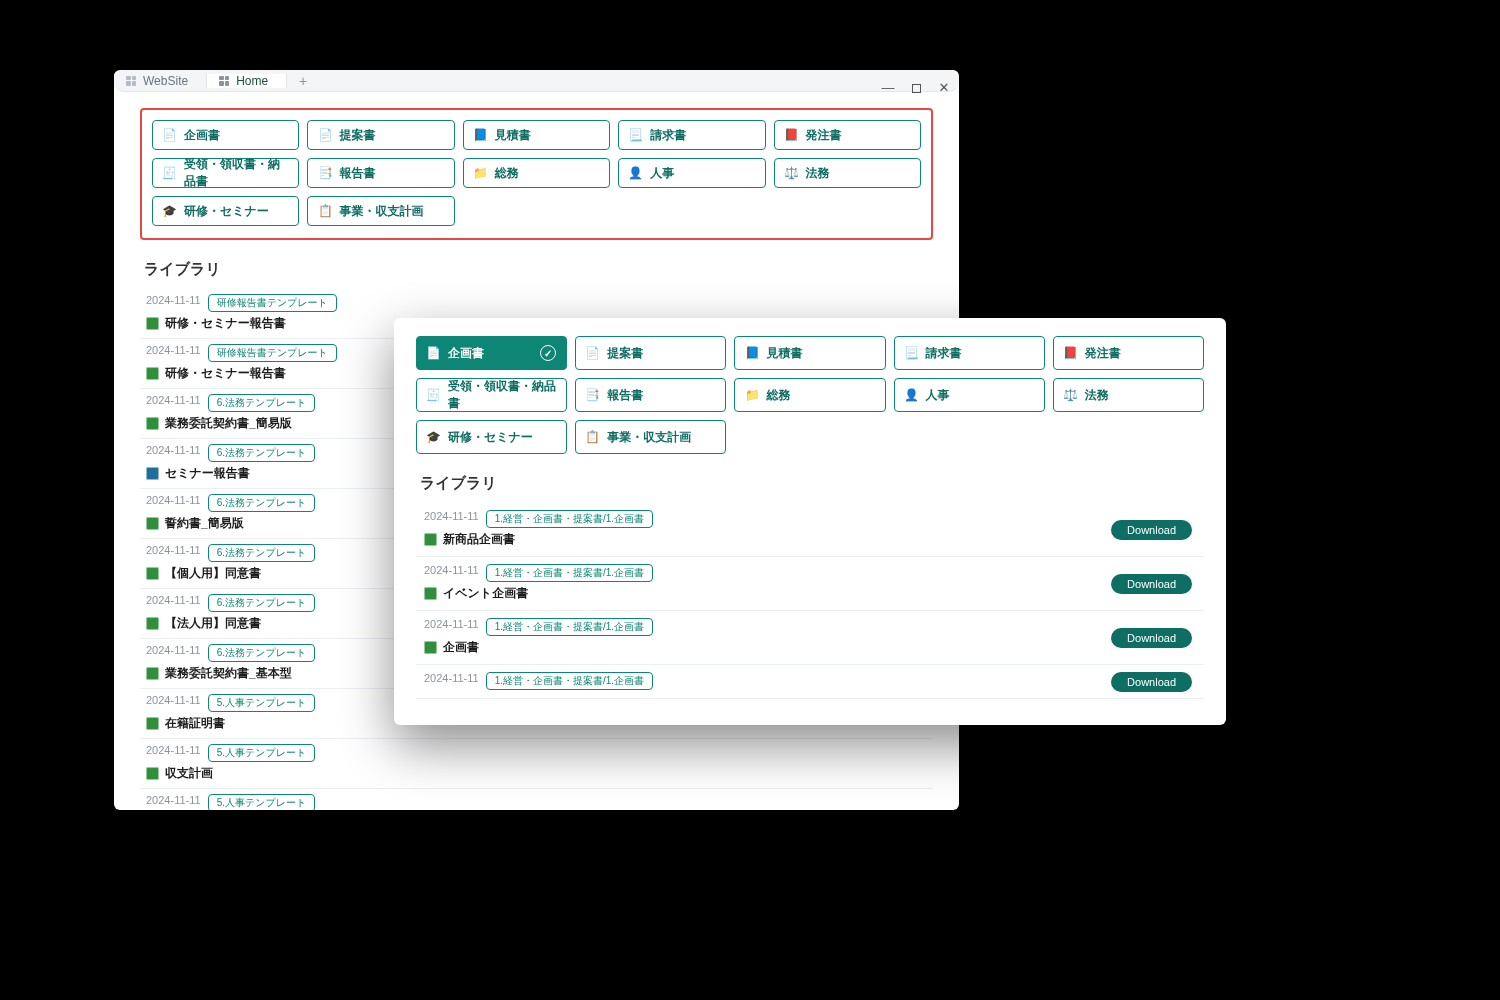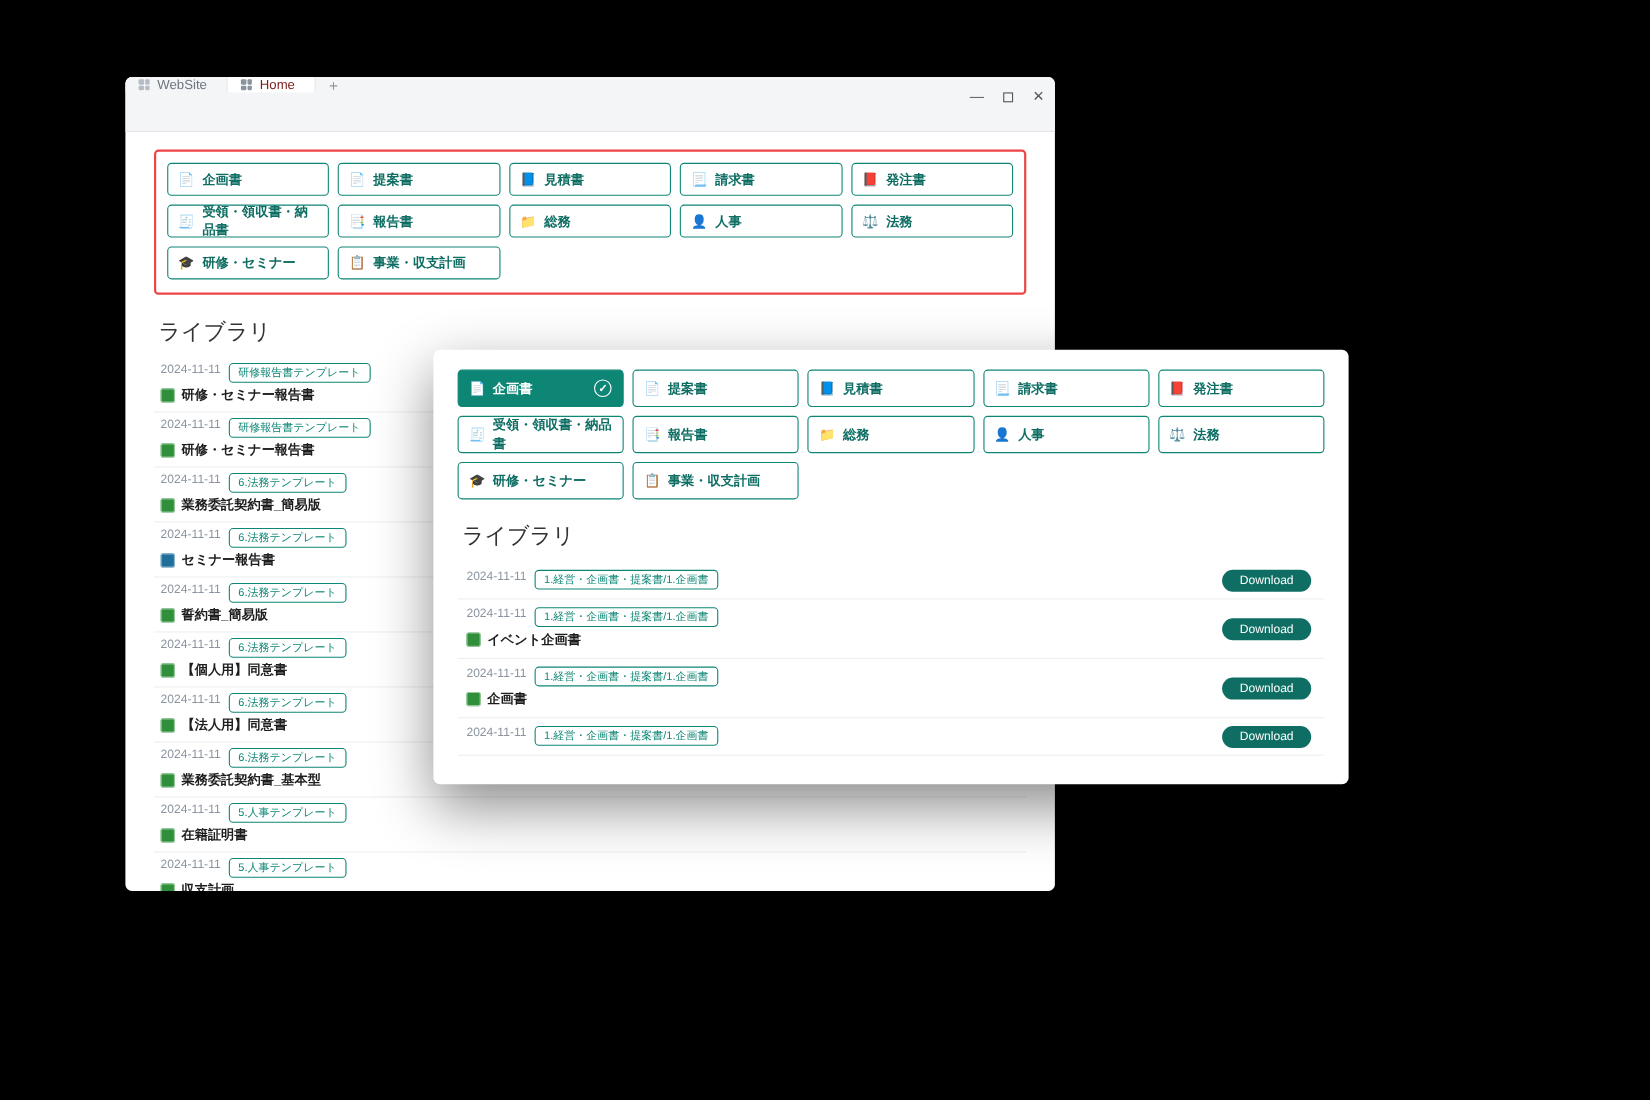--- a/index.html
+++ b/index.html
@@ -16,37 +16,38 @@
   .win-back {
     position: absolute;
     left: 114px; top: 70px;
     width: 845px; height: 740px;
     background: #fff;
     border-radius: 6px;
     overflow: hidden;
     box-shadow: 0 8px 30px rgba(0,0,0,.35);
   }
   .titlebar {
-    height: 50px;
+    height: 22px;
     background: #f4f5f7;
     display: flex;
-    align-items: flex-start;
+    align-items: center;
     border-bottom: 1px solid #e3e5e8;
     position: relative;
+    border-radius: 17px;
   }
   .tab {
     display: flex; align-items: center;
     padding: 0 18px 0 12px;
     gap: 7px;
     font-size: 12px;
     color: #6b7580;
     border-right: 1px solid #e3e5e8;
     background: #f4f5f7;
   }
-  .tab.active { background: #fff; color: #7f1d1d; }
+  .tab.active { background: #fff; color: #14532d; }
   .tab .dots {
     width: 10px; height: 10px;
     display: grid; grid-template-columns: 1fr 1fr; grid-template-rows: 1fr 1fr; gap: 1px;
   }
   .tab .dots span { background: #b5bcc5; border-radius: 1px; }
   .tab.active .dots span { background: #8a94a0; }
   .tab-add {
     width: 32px; display: flex; align-items: center; justify-content: center;
     color: #8e98a4; font-size: 14px;
   }
@@ -90,21 +91,21 @@
     justify-content: space-between;
   }
   .tile .ic { width:14px; height:14px; display:inline-flex; align-items:center; justify-content:center; font-size:12px; }
   .tile .chk {
     width:16px; height:16px; border:1.5px solid #fff; border-radius:50%;
     display:flex; align-items:center; justify-content:center;
     font-size:10px;
   }
 
   h2.section {
-    font-size: 20px; font-weight: 400; color: #333;
+    font-size: 15px; font-weight: 700; color: #333;
     margin: 20px 0 10px 4px;
   }
 
   
   .lib-list .row {
     border-bottom: 1px solid #eceff2;
     padding: 5px 6px 6px 6px;
     position: relative;
   }
   .row-top {
@@ -473,20 +474,24 @@
         </span>
       </div>
     </div>
   <h2 class="section">ライブラリ</h2>
   <div class="lib-list" id="libFront">
       <div class="row">
         <div class="row-top">
           <span>2024-11-11</span>
           <span class="tagchip">1.経営・企画書・提案書/1.企画書</span>
         </div>
+        <div class="row-title">
+          <span class="docicon word"></span>
+          <span>新商品企画書</span>
+        </div>
         <button class="dl-btn">Download</button>
       </div>
       <div class="row">
         <div class="row-top">
           <span>2024-11-11</span>
           <span class="tagchip">1.経営・企画書・提案書/1.企画書</span>
         </div>
         <div class="row-title">
           <span class="docicon word"></span>
           <span>イベント企画書</span>

